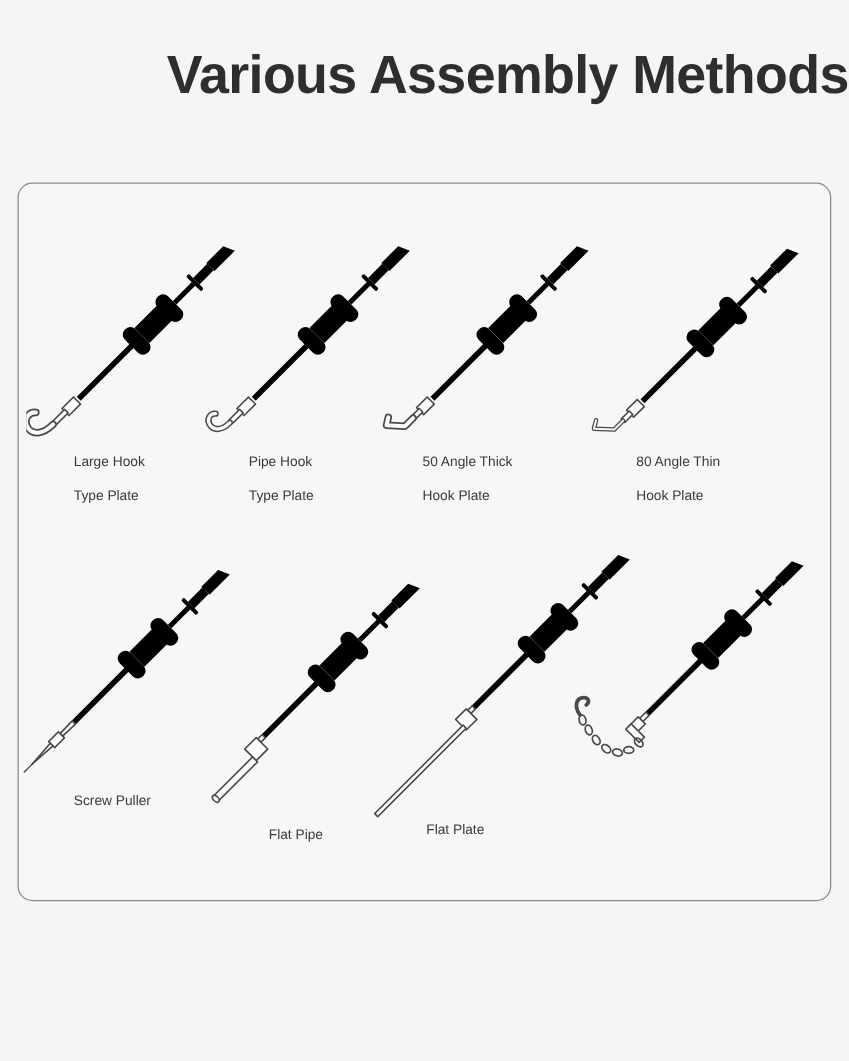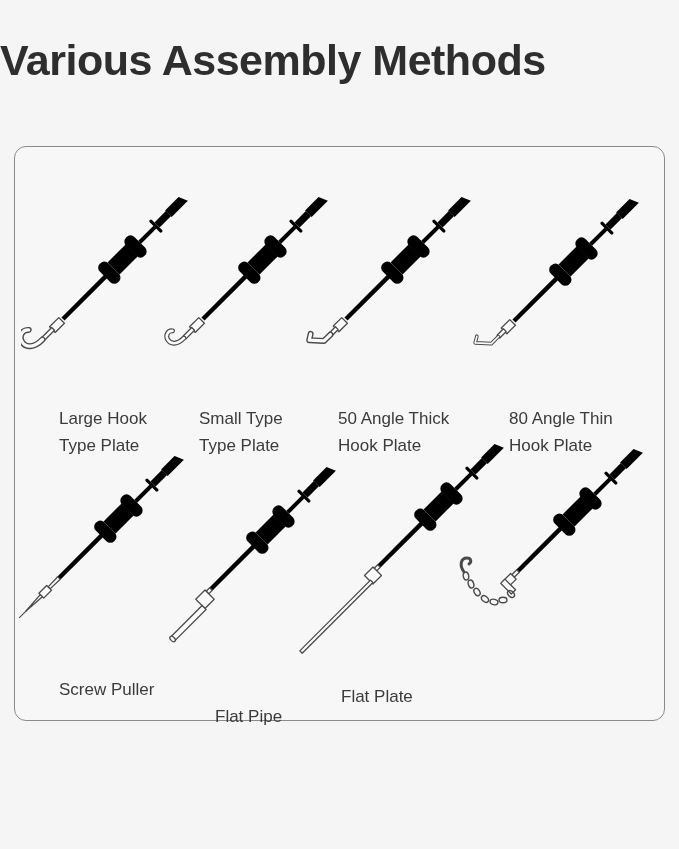--- a/index.html
+++ b/index.html
@@ -8,37 +8,37 @@
     --label:#3b3b3b; --title:#2e2e2e;
   }
   *{margin:0;padding:0;box-sizing:border-box}
   html,body{width:679px;height:849px}
   body{
     position:relative;width:679px;height:849px;overflow:hidden;
     background:var(--bg);
     font-family:"Liberation Sans", sans-serif;
   }
   .title{
-    position:absolute;left:0;top:36px;width:679px;text-align:left;
+    position:absolute;left:0;top:36px;width:679px;text-align:right;
     font-size:43px;font-weight:bold;letter-spacing:-0.5px;color:var(--title);
   }
   .panel{
     position:absolute;left:14px;top:146px;width:651px;height:575px;
     border:1.5px solid var(--panel-border);border-radius:12px;background:var(--panel-bg);
   }
   .tool{position:absolute;pointer-events:none}
   .tool rect,.tool polygon,.tool ellipse{
     stroke:var(--line);stroke-width:1.3;fill:var(--fill);stroke-linejoin:round;
   }
   .tool .hook-outer{fill:none;stroke:var(--line);stroke-linecap:round;stroke-linejoin:round}
   .tool .hook-inner{fill:none;stroke:var(--fill);stroke-linecap:round;stroke-linejoin:round}
   .tool .hair{stroke:var(--line);stroke-width:1.1;fill:none;stroke-linecap:round}
   .tool .chainlink{fill:none;stroke:var(--line);stroke-width:1.4}
   .caption{
-    position:absolute;color:var(--label);font-size:17px;line-height:27px;white-space:nowrap;margin-top:48px;
+    position:absolute;color:var(--label);font-size:11px;line-height:27px;white-space:nowrap;
   }
 </style>
 </head>
 <body>
 
 <h1 class="title">Various Assembly Methods</h1>
 
 <div class="panel">
 
   <svg width="0" height="0" style="position:absolute" aria-hidden="true">
@@ -142,28 +142,28 @@
     <ellipse class="chainlink" cx="25" cy="158" rx="4" ry="2.7" transform="rotate(72 25 158)"></ellipse>
     <ellipse class="chainlink" cx="20" cy="150" rx="4" ry="2.7" transform="rotate(78 20 150)"></ellipse>
     <path class="hook-outer" stroke-width="3" d="M18,146 C13,139 15,132 21,132 C25,132 26,136 23,138"></path>
   </svg>
 
   <div class="caption" style="left:44px;top:210px">
     <div>Large Hook</div>
     <div>Type Plate</div>
   </div>
   <div class="caption" style="left:184px;top:210px">
-    <div>Small Type</div>
+    <div>Pipe Hook</div>
     <div>Type Plate</div>
   </div>
   <div class="caption" style="left:323px;top:210px">
     <div>50 Angle Thick</div>
     <div>Hook Plate</div>
   </div>
   <div class="caption" style="left:494px;top:210px">
     <div>80 Angle Thin</div>
     <div>Hook Plate</div>
   </div>
 
   <div class="caption" style="left:44px;top:481px">Screw Puller</div>
   <div class="caption" style="left:200px;top:508px">Flat Pipe</div>
-  <div class="caption" style="left:326px;top:488px">Flat Plate</div>
+  <div class="caption" style="left:326px;top:504px">Flat Plate</div>
 </div>
 
 </body></html>

